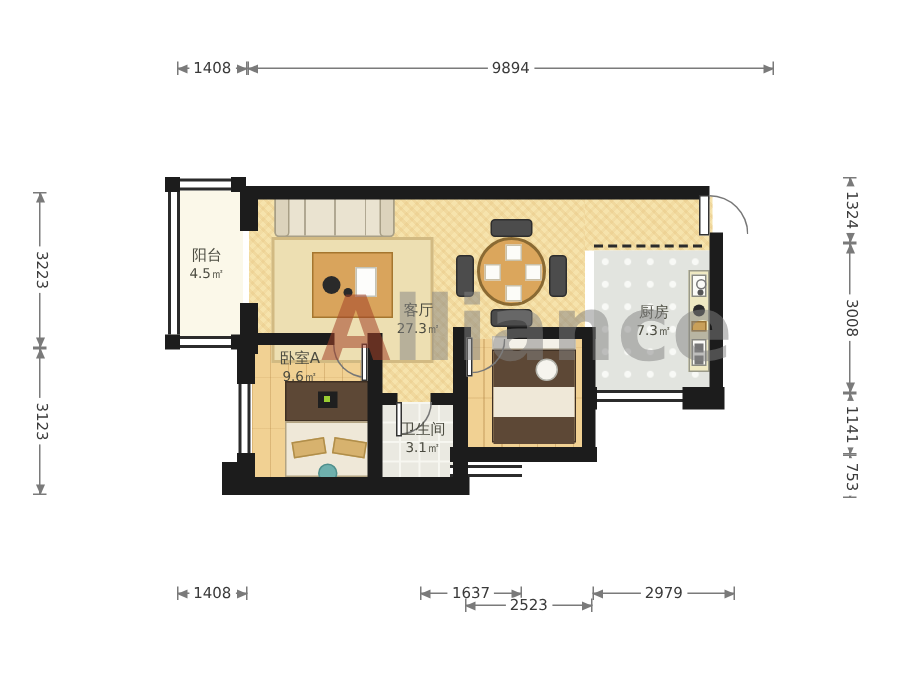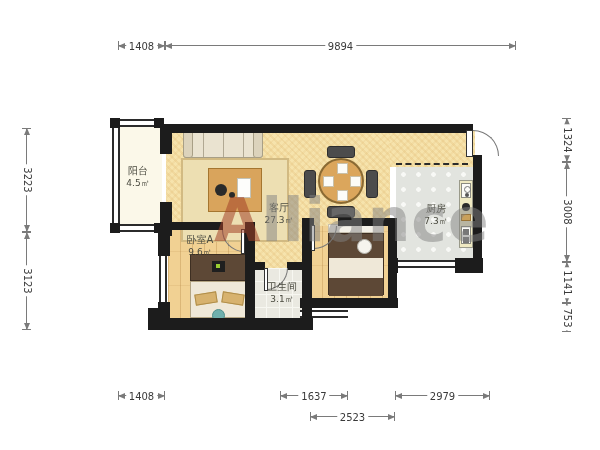--- a/index.html
+++ b/index.html
@@ -237,21 +237,21 @@
     <span class="dtext">1408</span>
   </div>
   <div class="dim-h" style="left:255px;top:389px;width:68px;margin-left:25px;">
     <i class="dline-h"></i>
       <i class="ah-l"></i>
       <i class="ah-r"></i>
       <i class="tick-l"></i>
       <i class="tick-r"></i>
     <span class="dtext">1637</span>
   </div>
-  <div class="dim-h" style="left:310px;top:410px;width:85px;">
+  <div class="dim-h" style="left:310px;top:397px;width:85px;">
     <i class="dline-h"></i>
       <i class="ah-l"></i>
       <i class="ah-r"></i>
       <i class="tick-l"></i>
       <i class="tick-r"></i>
     <span class="dtext">2523</span>
   </div>
   <div class="dim-h" style="left:395px;top:389px;width:95px;">
     <i class="dline-h"></i>
       <i class="ah-l"></i>

